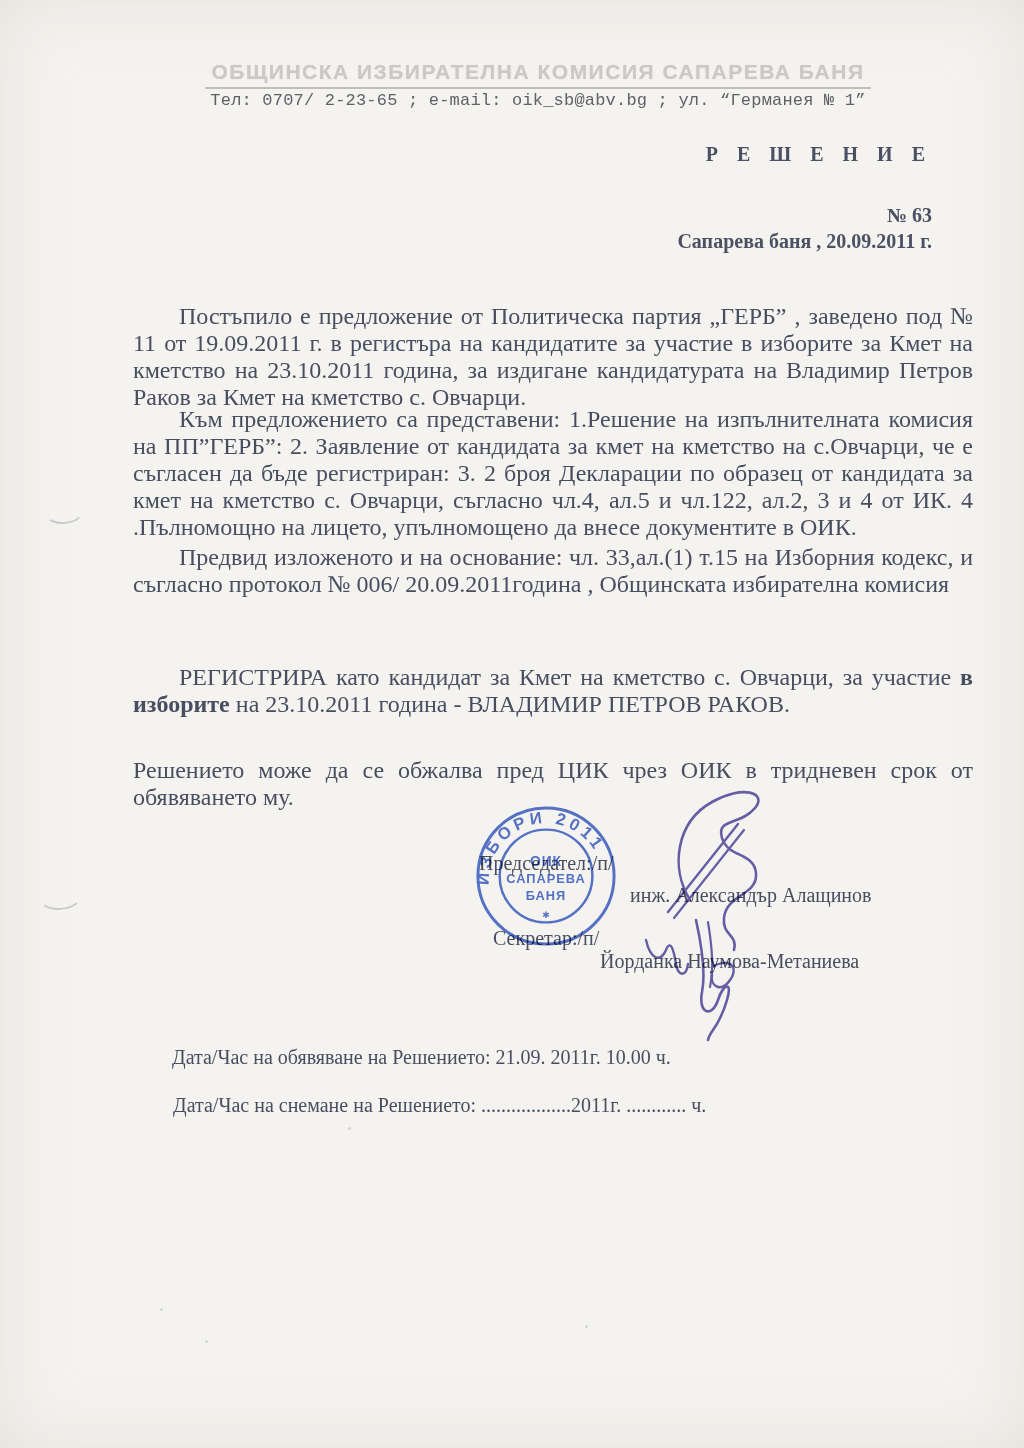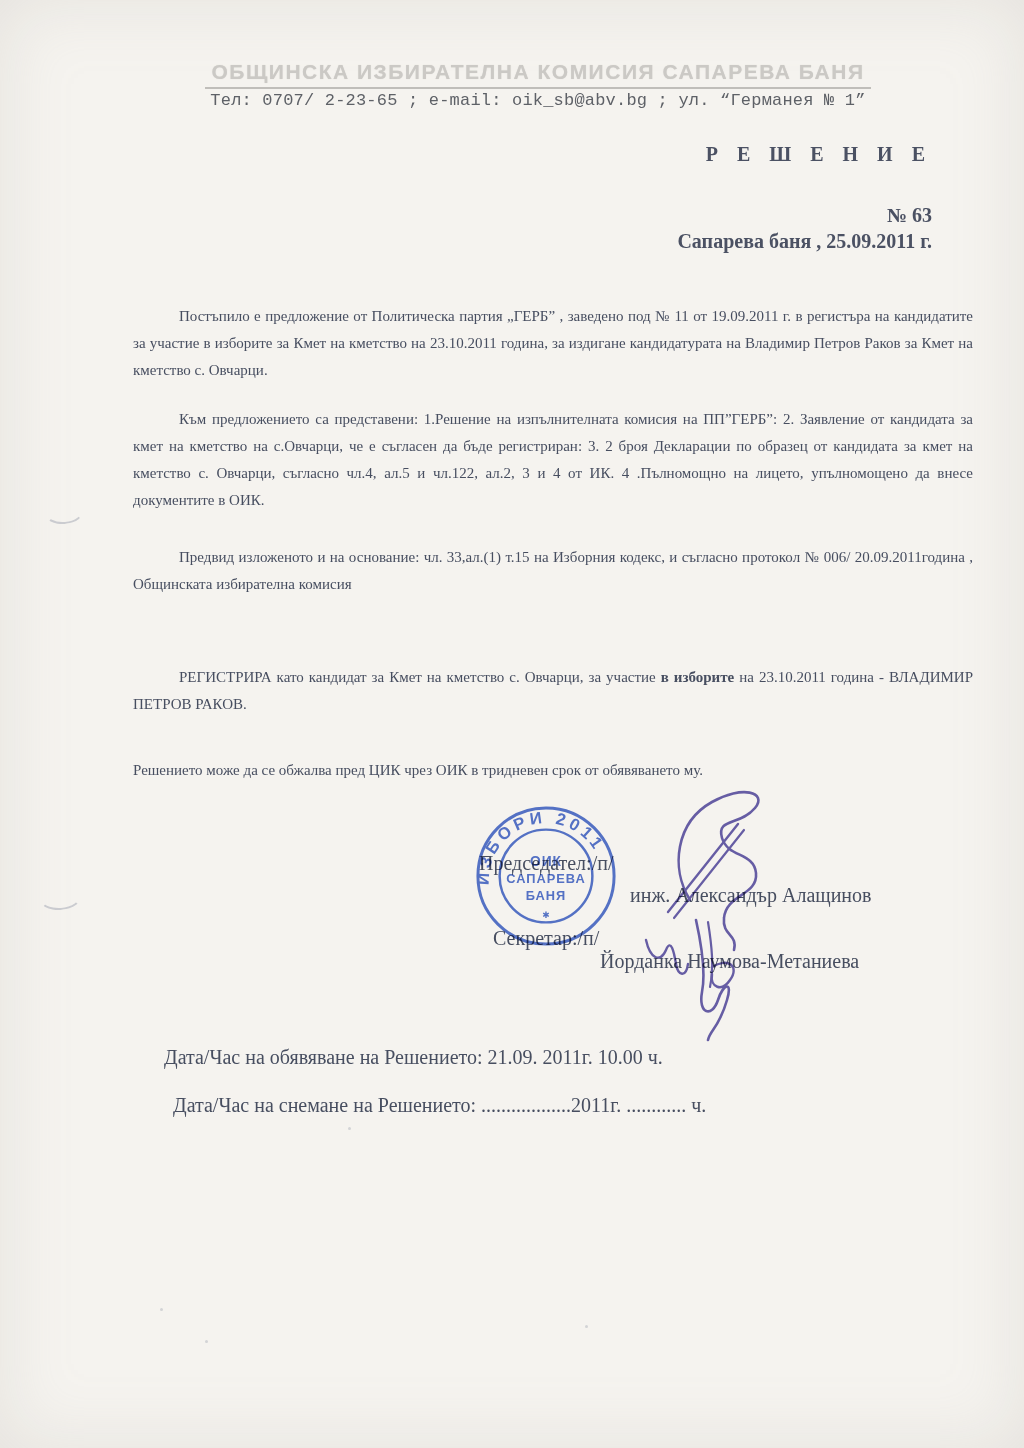--- a/index.html
+++ b/index.html
@@ -30,21 +30,21 @@
     font-size:17px;color:#5e6167;letter-spacing:0.2px;
   }
   
   .title-block{position:absolute;top:143px;left:92px;width:840px;text-align:right;}
   .decision-title{font-size:20px;font-weight:bold;letter-spacing:7px;color:#4b5163;}
   .decision-number{margin-top:38px;font-size:20px;font-weight:bold;color:#4b5163;}
   .place-date{margin-top:3px;font-size:20px;font-weight:bold;color:#4b5163;}
   
   .para{
     position:absolute;left:133px;width:840px;
-    font-size:15px;line-height:27px;
+    font-size:24px;line-height:27px;
     text-align:justify;
   }
   .indent{text-indent:46px;}
   .reshi{position:absolute;top:616px;left:92px;width:840px;text-align:center;font-size:20px;color:#474e60;}
   
   .sig-label{position:absolute;font-size:20px;color:#474e60;white-space:nowrap;text-align:center;}
   .stamp-svg{position:absolute;left:472px;top:801px;mix-blend-mode:multiply;opacity:0.88;}
   .signature-svg{position:absolute;left:612px;top:772px;mix-blend-mode:multiply;opacity:0.9;}
   
   .footer-line{position:absolute;font-size:20px;color:#474e60;white-space:nowrap;}
@@ -62,21 +62,21 @@
 <div class="page">
 
   <div class="letterhead">
     <div class="org-name">ОБЩИНСКА ИЗБИРАТЕЛНА КОМИСИЯ  САПАРЕВА БАНЯ</div>
     <div class="contact-line">Тел: 0707/ 2-23-65 ; e-mail: oik_sb@abv.bg ; ул. “Германея № 1”</div>
   </div>
 
   <div class="title-block">
     <div class="decision-title">Р Е Ш Е Н И Е</div>
     <div class="decision-number">№ 63</div>
-    <div class="place-date">Сапарева баня , 25.09.2011 г.</div>
+    <div class="place-date">Сапарева баня , 20.09.2011 г.</div>
   </div>
 
   <div class="para indent" style="top:303px;">Постъпило е предложение  от Политическа партия „ГЕРБ” , заведено под № 11 от 19.09.2011 г. в регистъра на  кандидатите за участие в изборите за  Кмет на кметство на 23.10.2011 година, за издигане кандидатурата  на  Владимир Петров Раков за Кмет на кметство с. Овчарци.</div>
   <div class="para indent" style="top:406px;">Към  предложението  са представени: 1.Решение на изпълнителната комисия на ПП”ГЕРБ”: 2. Заявление от кандидата за кмет на кметство на с.Овчарци, че е съгласен да бъде регистриран: 3.  2 броя  Декларации по образец от кандидата за кмет на кметство с. Овчарци, съгласно чл.4, ал.5 и чл.122, ал.2, 3 и 4 от ИК. 4 .Пълномощно на лицето, упълномощено да внесе документите в ОИК.</div>
   <div class="para indent" style="top:544px;">Предвид изложеното и на основание: чл. 33,ал.(1) т.15 на Изборния кодекс, и съгласно протокол  № 006/ 20.09.2011година ,  Общинската избирателна комисия</div>
   <div class="para indent" style="top:664px;"><span>РЕГИСТРИРА като кандидат за Кмет на кметство с. Овчарци, за  участие  </span><b>в изборите</b><span> на 23.10.2011 година -  ВЛАДИМИР ПЕТРОВ РАКОВ.</span></div>
   <div class="para" style="top:757px;">Решението може да се обжалва пред ЦИК чрез ОИК в тридневен срок от обявяването му.</div>
 
   <div class="sig-label" style="left:479px;top:852px;">Председател:/п/</div>
   <div class="sig-label" style="left:630px;top:884px;">инж. Александър Алащинов</div>
@@ -103,21 +103,21 @@
       <path stroke-width="2.6" d="M 78 128 C 58 96, 64 50, 100 30 C 130 13, 156 20, 143 36 C 128 54, 104 46, 110 66 C 116 86, 142 80, 144 101 C 146 124, 114 122, 112 146 C 110 164, 126 162, 122 178"></path>
       <path stroke-width="2.4" d="M 56 140 L 126 52"></path>
       <path stroke-width="2.2" d="M 62 146 L 132 58"></path>
       <path stroke-width="2.4" d="M 34 168 C 38 186, 48 192, 54 178 C 59 166, 62 180, 64 192 C 66 204, 74 206, 76 192"></path>
       <path stroke-width="2.6" d="M 84 148 C 90 175, 94 200, 90 220 C 86 242, 100 246, 106 228 C 111 212, 121 208, 115 228 C 107 256, 98 258, 96 268"></path>
       <path stroke-width="2.2" d="M 96 150 C 100 175, 102 195, 98 215"></path>
       <path stroke-width="2.4" d="M 100 195 C 116 185, 128 194, 118 208 C 110 220, 98 216, 100 202"></path>
     </g>
   </svg>
 
-  <div class="footer-line" style="left:164px;top:1046px;font-family:Liberation Serif, serif;">Дата/Час на обявяване на Решението: 21.09. 2011г.  10.00 ч.</div>
+  <div class="footer-line" style="left:172px;top:1046px;font-family:Liberation Serif, serif;">Дата/Час на обявяване на Решението: 21.09. 2011г.  10.00 ч.</div>
   <div class="footer-line" style="left:173px;top:1094px;">Дата/Час на снемане на Решението:  ..................2011г. ............ ч.</div>
 
   <div class="arc-mark" style="left:44px;top:498px;width:36px;height:22px;transform:rotate(-5deg);"></div>
   <div class="arc-mark" style="left:38px;top:882px;width:40px;height:24px;transform:rotate(-4deg);"></div>
   <div class="speck" style="left:160px;top:1308px;"></div>
   <div class="speck" style="left:205px;top:1340px;"></div>
   <div class="speck" style="left:585px;top:1325px;"></div>
   <div class="speck" style="left:348px;top:1127px;"></div>
 
 </div>

